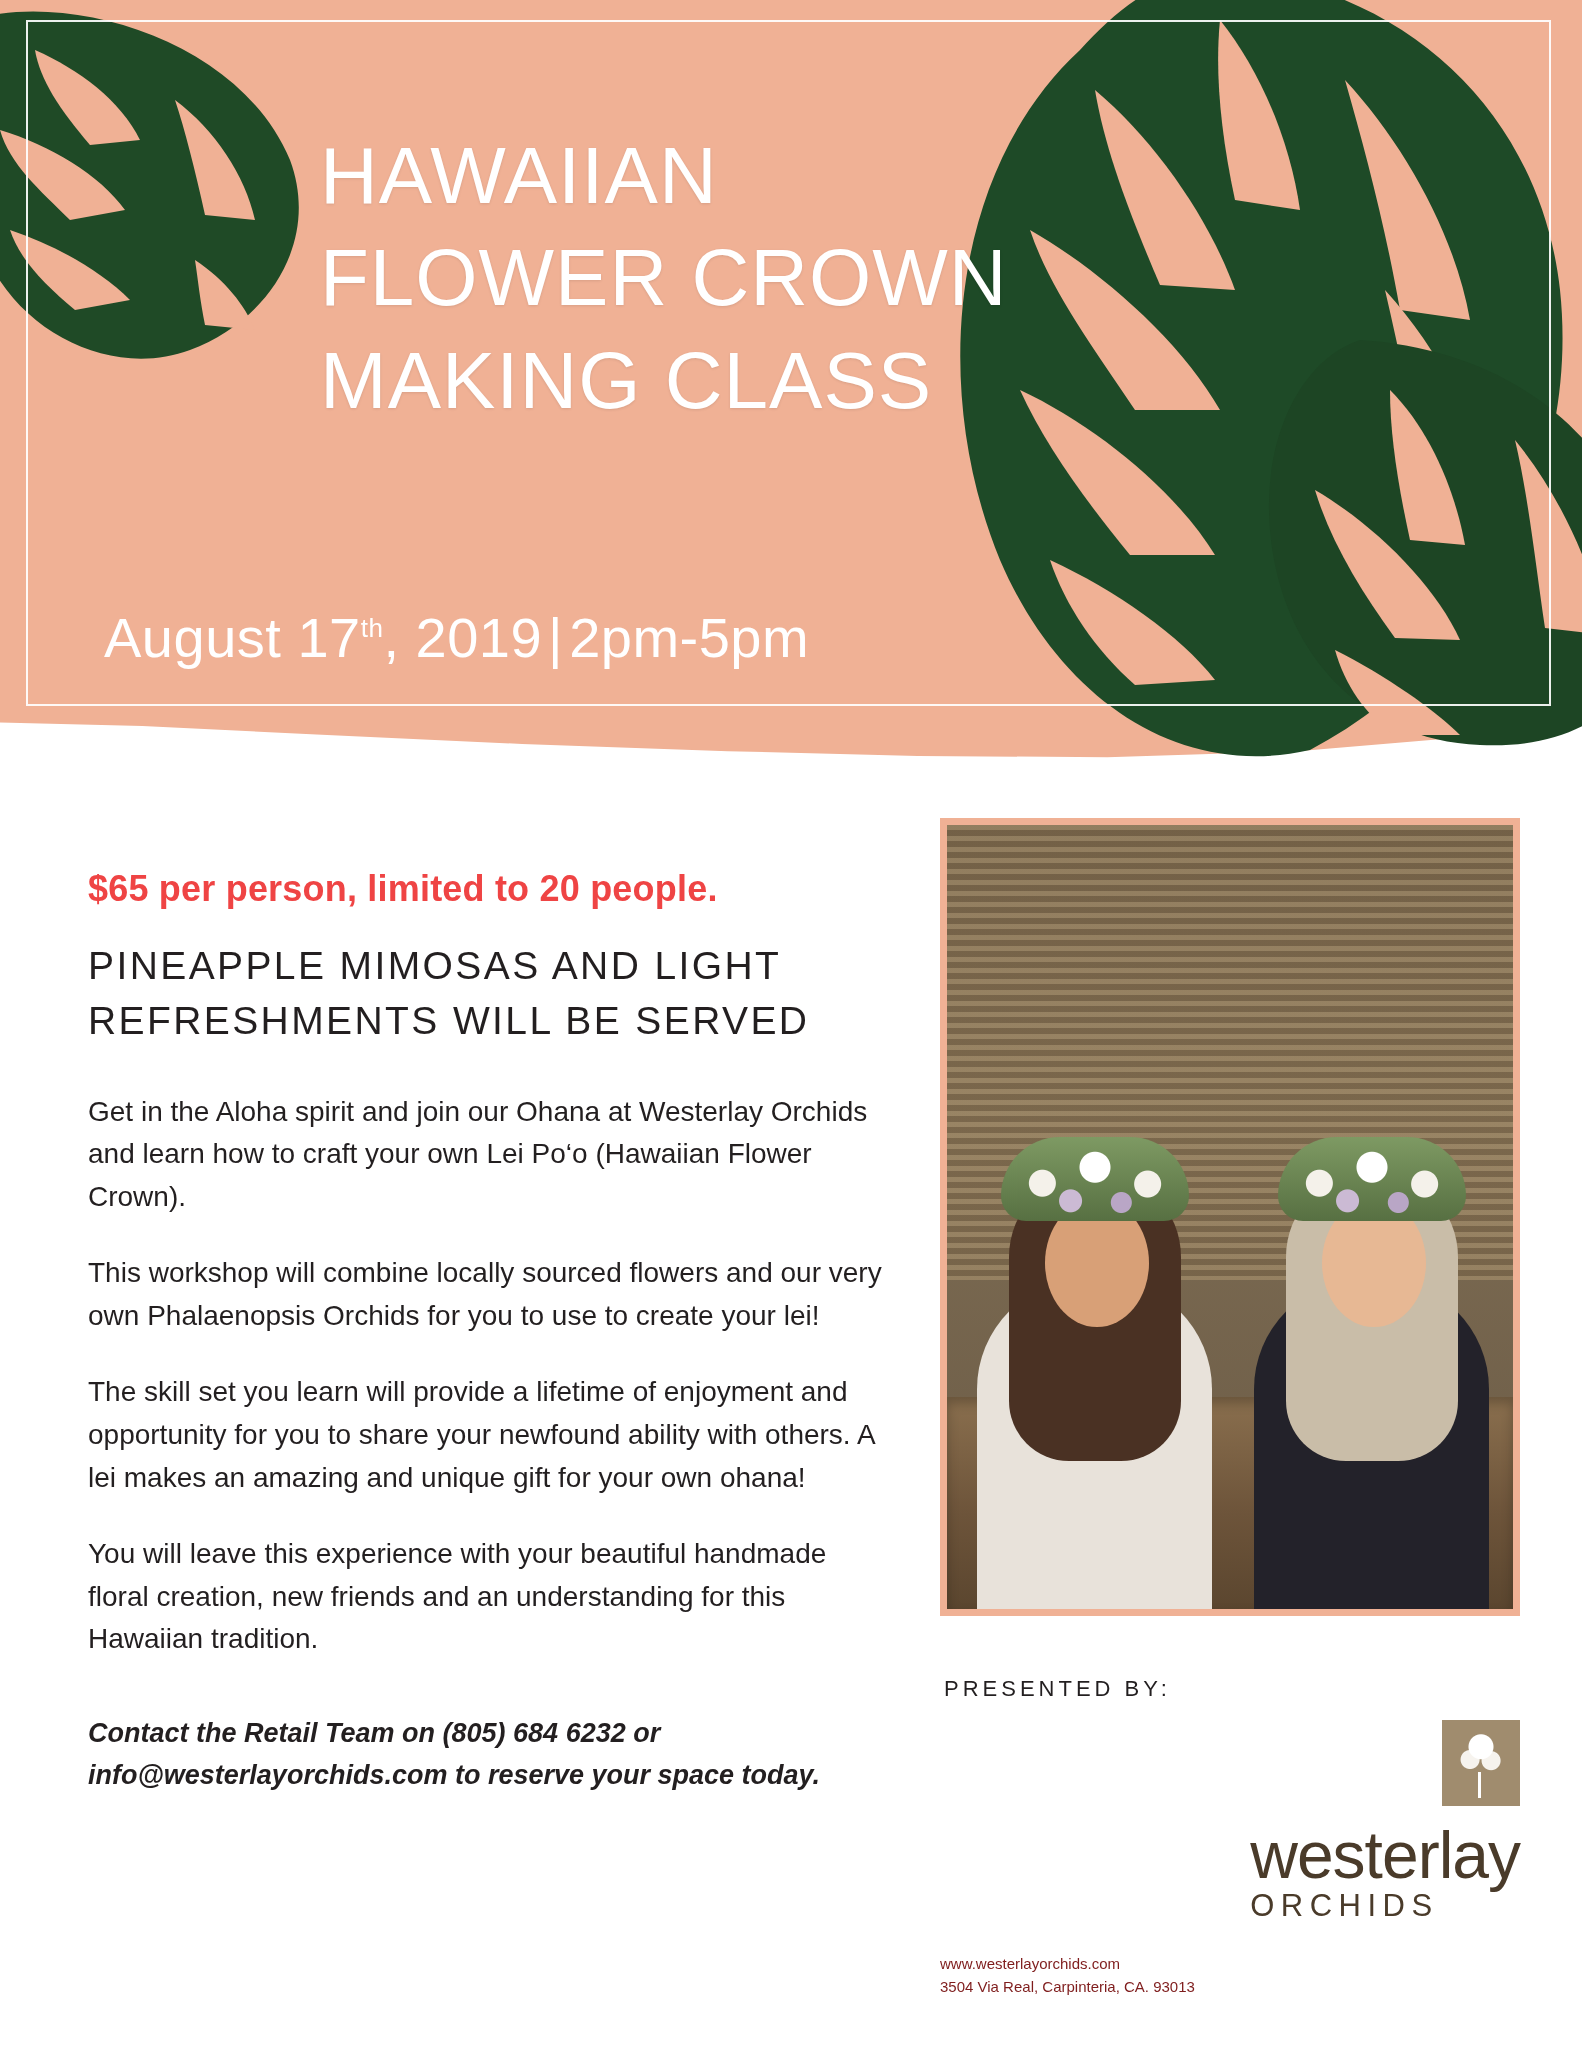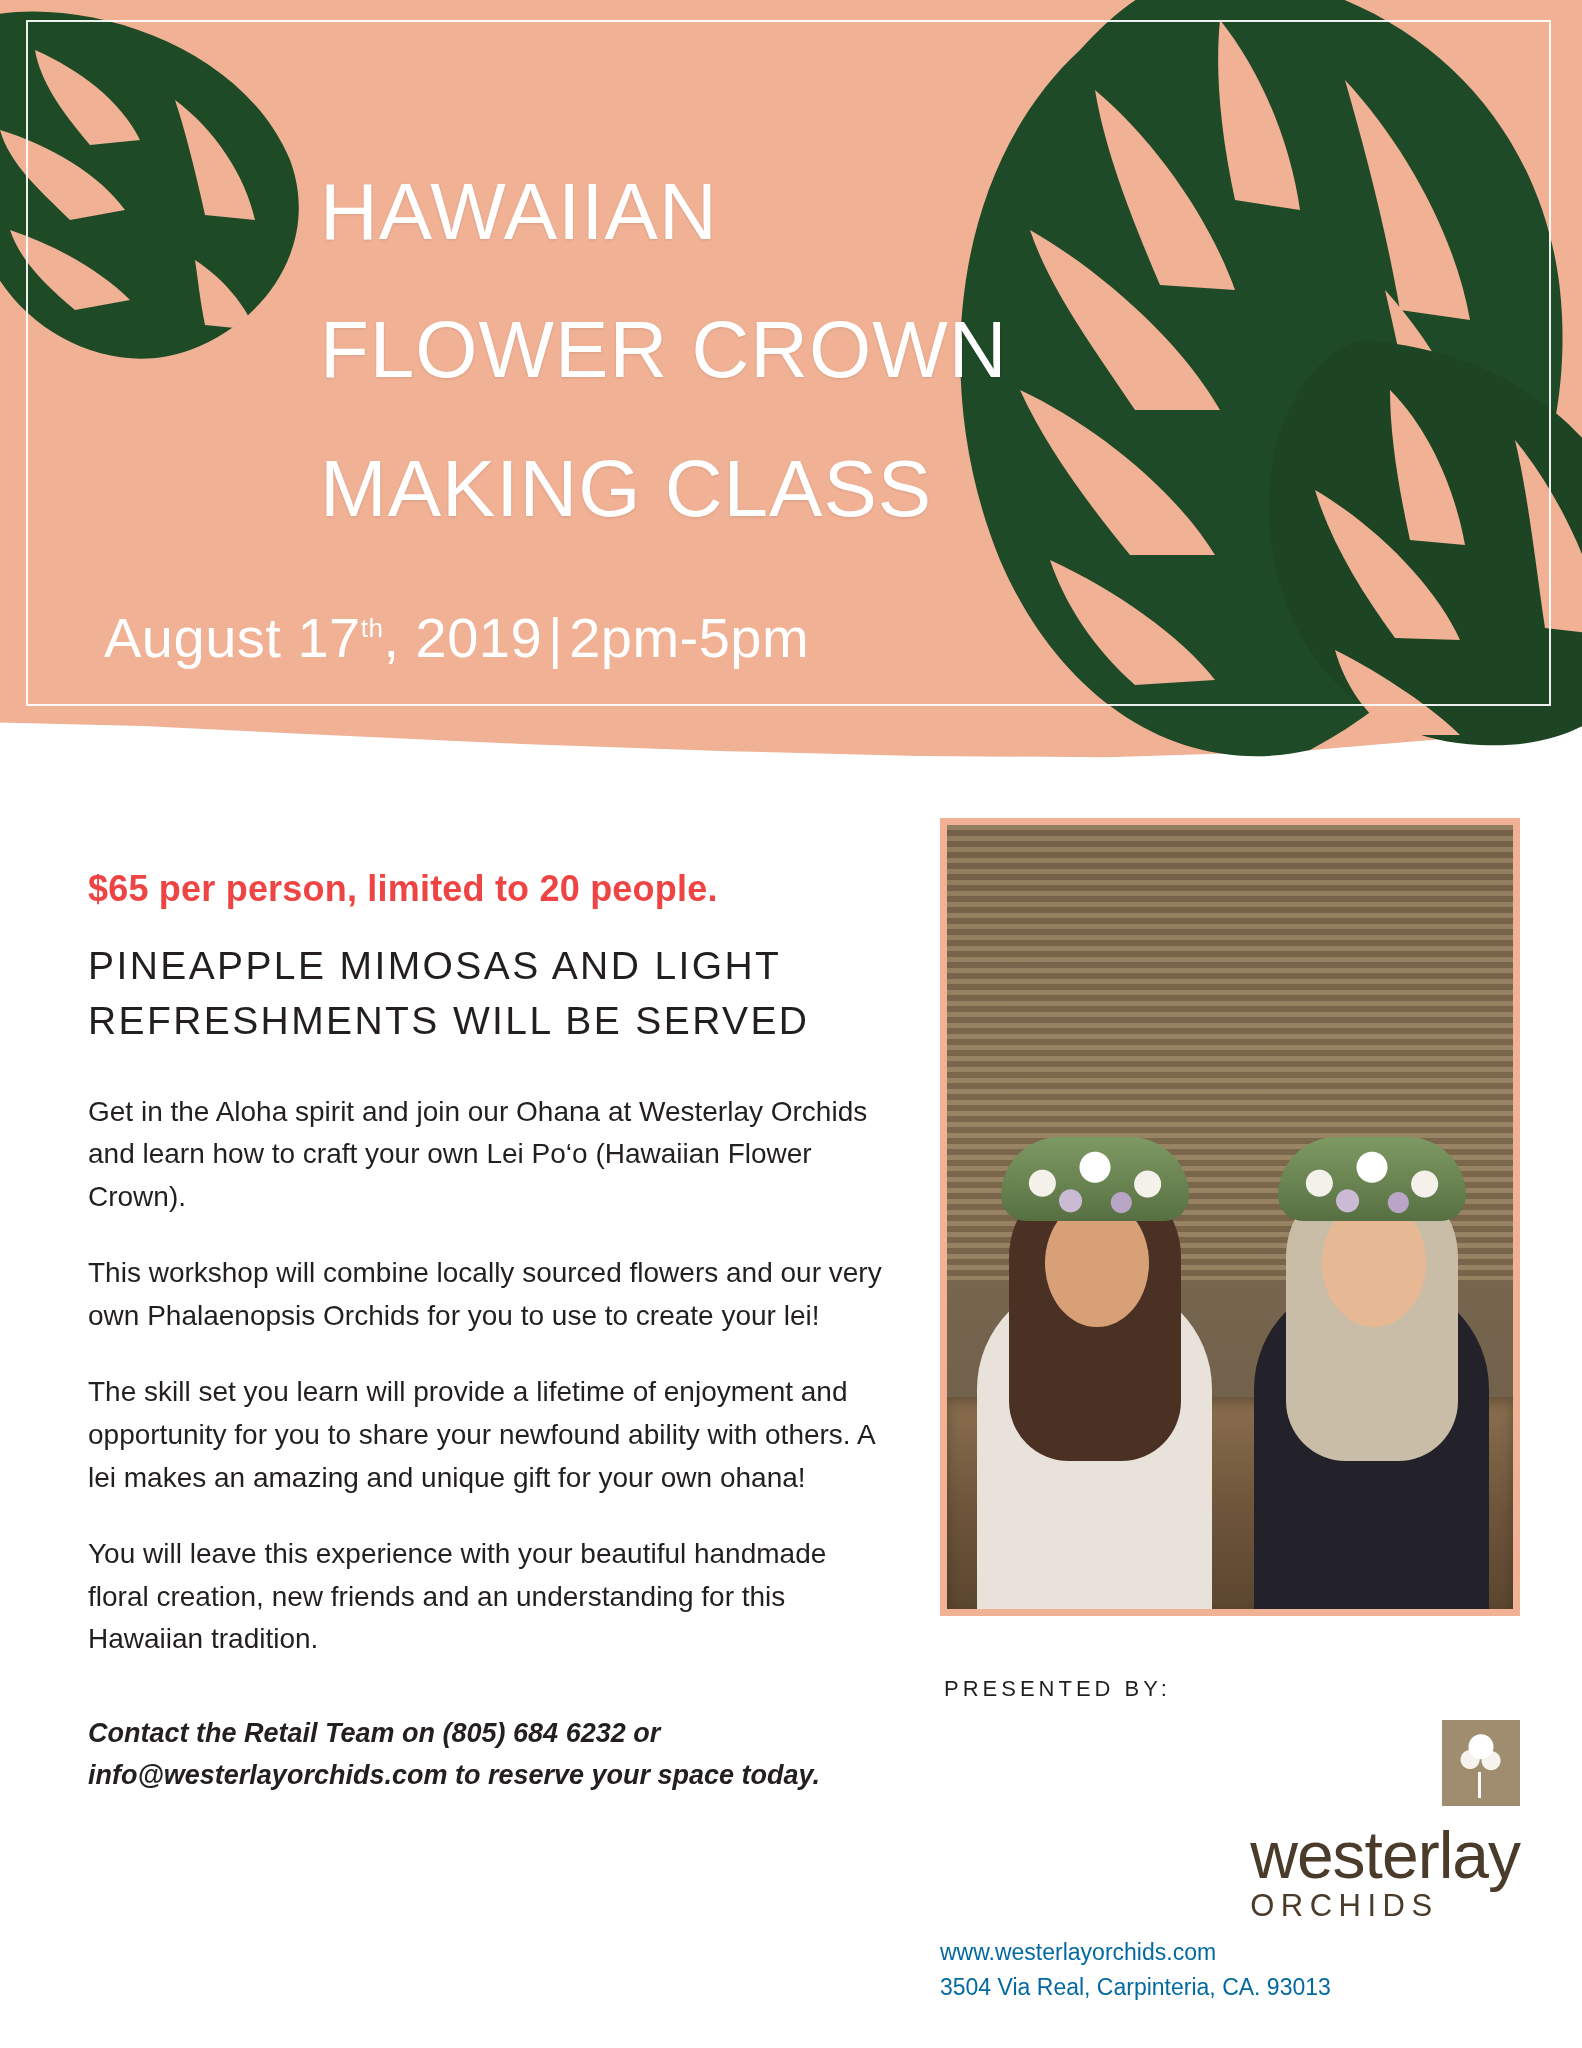--- a/index.html
+++ b/index.html
@@ -59,21 +59,21 @@
     left: 320px;
     top: 125px;
     z-index: 6;
     color: #ffffff;
     font-size: 80px;
     line-height: 1.28;
     font-weight: 300;
     letter-spacing: 1px;
     text-shadow: 0 1px 3px rgba(0,0,0,0.10);
   }
-  .header-title div { white-space: nowrap; margin-top: 36px; }
+  .header-title div { white-space: nowrap; }
 
   .header-date {
     position: absolute;
     left: 104px;
     top: 605px;
     z-index: 6;
     color: #ffffff;
     font-size: 56px;
     font-weight: 300;
     letter-spacing: 0.5px;
@@ -295,24 +295,24 @@
     letter-spacing: -1px;
     font-weight: 400;
   }
   .logo-sub {
     font-size: 31px;
     letter-spacing: 6.5px;
     color: #4a3b2a;
     margin-top: 4px;
   }
   .contact-lines {
-    margin-top: 14px;
-    font-size: 23px;
+    margin-top: 32px;
+    font-size: 15px;
     line-height: 1.5;
-    color: #0369a1;
+    color: #7f1d1d;
   }
 </style>
 </head>
 <body>
 
 <div class="header">
 
   <div class="leaf" style="left:-60px; top:-20px;">
     <svg width="420" height="420" viewBox="0 0 420 420">
       <g fill="#1f4a26">

